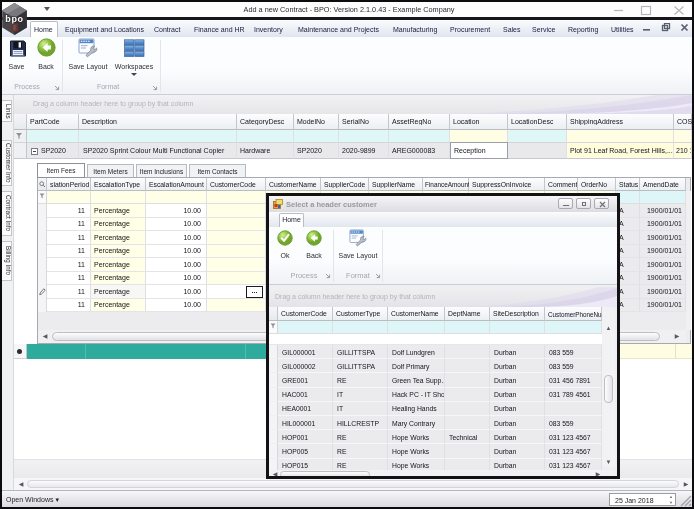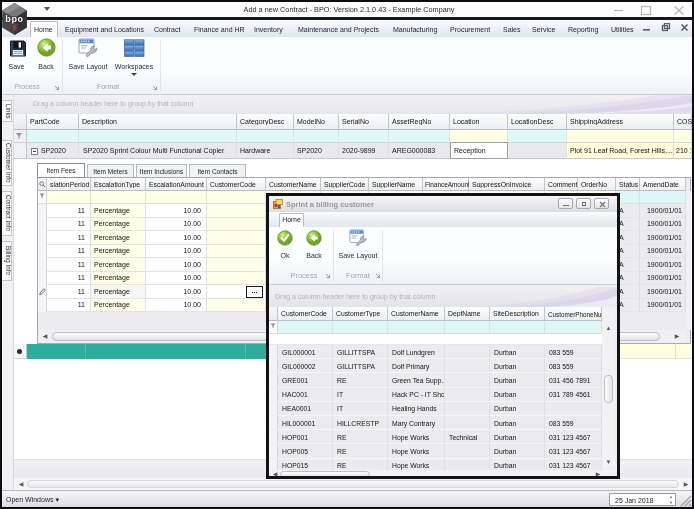--- a/index.html
+++ b/index.html
@@ -544,21 +544,21 @@
 <div class="abs" style="left:266px;top:193px;width:354px;height:286px;background:#efeff1;border:3px solid #131316;box-sizing:border-box;z-index:20;"></div>
 <div class="abs" style="left:269px;top:196px;width:348px;height:280px;z-index:21;overflow:hidden;">
 
  <div style="position:absolute;left:0;top:0;width:348px;height:16px;background:linear-gradient(#f6f6f8,#dcdce2);"></div>
  <svg style="position:absolute;left:4px;top:3px;" width="10" height="10" viewBox="0 0 10 10">
   <rect x="0.5" y="2.5" width="7" height="7" fill="#e8a33d" stroke="#9a6a1a" stroke-width="0.8"></rect>
   <rect x="3" y="0.5" width="6.5" height="5" fill="#f5d96a" stroke="#a98a1f" stroke-width="0.8"></rect>
   <rect x="1.5" y="5" width="3" height="3" fill="#c23b2e"></rect>
   <rect x="5" y="6" width="2" height="3" fill="#3a62b0"></rect>
  </svg>
- <div style="position:absolute;left:17px;top:4px;font-size:7.5px;font-weight:bold;color:#97979f;white-space:nowrap;">Sprint a billing customer</div>
+ <div style="position:absolute;left:17px;top:4px;font-size:7.5px;font-weight:bold;color:#97979f;white-space:nowrap;">Select a header customer</div>
  <div style="position:absolute;left:289px;top:2px;width:15px;height:11px;background:linear-gradient(#fefefe,#e3e3e8);border:1px solid #a9a9b2;border-radius:2px;box-sizing:border-box;">
       <div style="position:absolute;left:4px;top:6px;width:6px;height:1.2px;background:#70707a;"></div>
     </div>
  <div style="position:absolute;left:307px;top:2px;width:15px;height:11px;background:linear-gradient(#fefefe,#e3e3e8);border:1px solid #a9a9b2;border-radius:2px;box-sizing:border-box;">
       <div style="position:absolute;left:4.5px;top:2.5px;width:4.5px;height:4.5px;border:1.2px solid #70707a;box-sizing:border-box;"></div>
     </div>
  <div style="position:absolute;left:325px;top:2px;width:15px;height:11px;background:linear-gradient(#fefefe,#e3e3e8);border:1px solid #a9a9b2;border-radius:2px;box-sizing:border-box;">
       <svg style="position:absolute;left:3.5px;top:2px;" width="7" height="7" viewBox="0 0 7 7">
         <path d="M1 1 L6 6 M6 1 L1 6" stroke="#70707a" stroke-width="1.2"></path>
       </svg>

